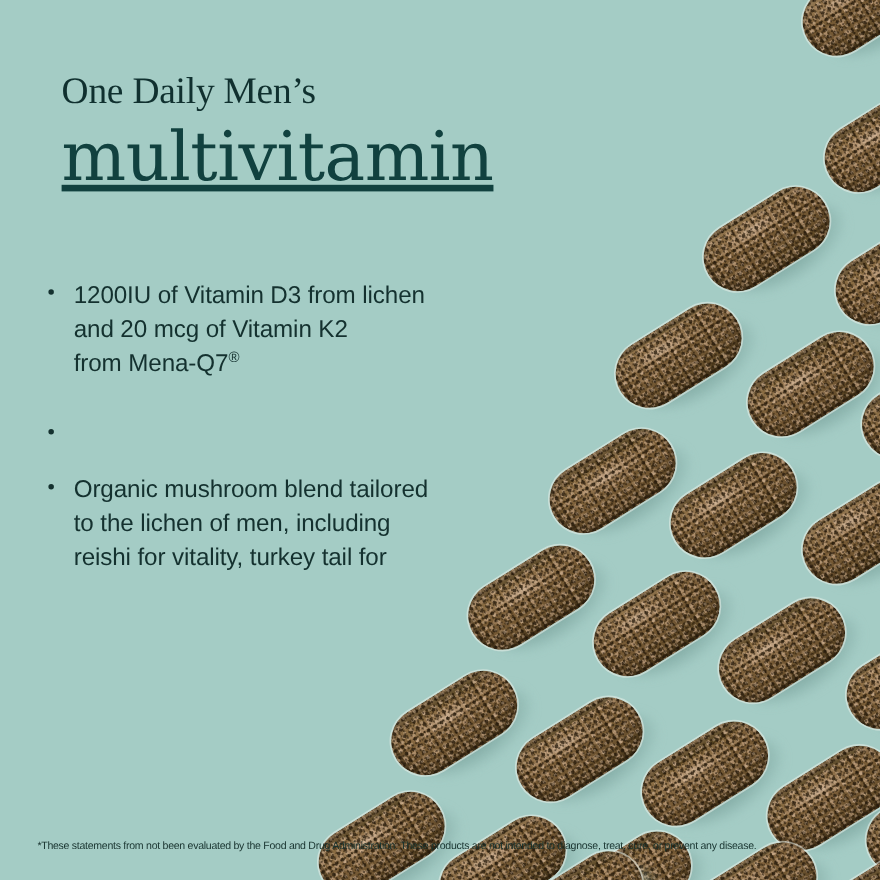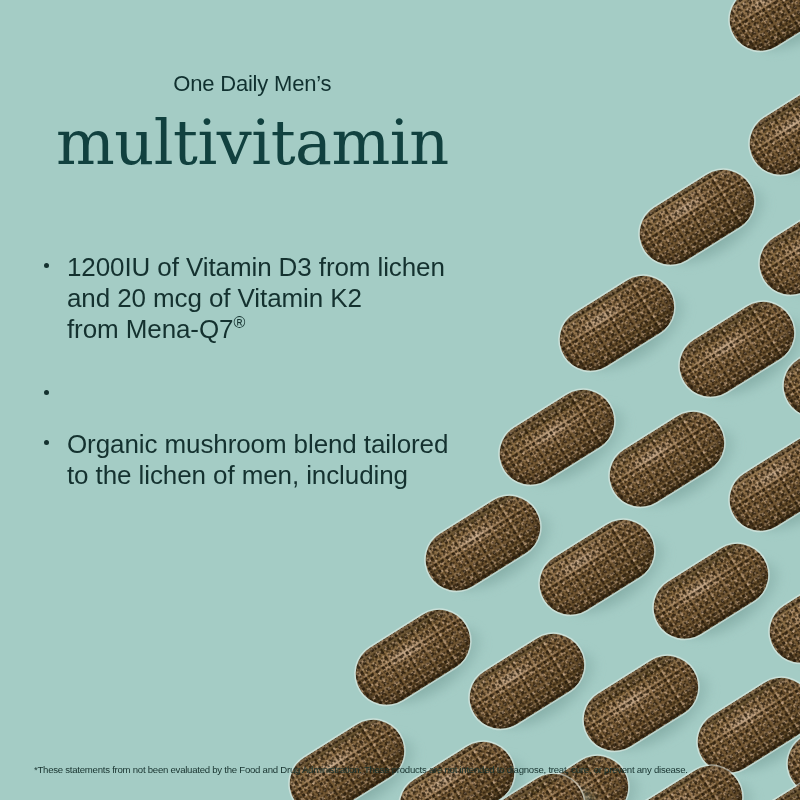--- a/index.html
+++ b/index.html
@@ -108,36 +108,36 @@
     position: absolute;
     inset: 0;
     z-index: 3;
   }
   #headline-block {
     position: absolute;
     left: 56px;
     top: 64px;
   }
   #eyebrow {
-    font-family: Liberation Sans, sans-serif;
-    font-size: 22px;
+    font-family: Liberation Serif, serif;
+    font-size: 34px;
     line-height: 40px;
     letter-spacing: -0.2px;
     color: #10302f;
     white-space: nowrap;
-    text-align: center;
   }
   #wordmark {
     font-family: "DejaVu Serif", "Liberation Serif", serif;
     font-size: 62px;
     line-height: 74px;
     letter-spacing: -0.5px;
     color: #11413f;
     white-space: nowrap;
     margin-top: 2px;
+    text-decoration: underline;
   }
 
   #bullets {
     position: absolute;
     left: 44px;
     top: 252px;
     width: 470px;
     margin: 0;
     padding: 0;
     list-style: none;
@@ -150,21 +150,21 @@
   .bullet-dot {
     flex: 0 0 auto;
     width: 5px;
     height: 5px;
     border-radius: 50%;
     background: #14312f;
     margin: 11px 18px 0 0;
   }
   .bullet-text {
     font-family: "Liberation Sans", sans-serif;
-    font-size: 26px;
+    font-size: 22px;
     line-height: 31px;
     color: #14312f;
     letter-spacing: -0.1px;
   }
   .bullet-text .line { display: block; white-space: nowrap; }
   .sup-mark {
     font-size: 0.62em;
     vertical-align: super;
     line-height: 0;
   }
@@ -336,18 +336,19 @@
           </span>
         </li>
         <li class="bullet">
           <span class="bullet-dot"></span>
         </li>
         <li class="bullet">
           <span class="bullet-dot"></span>
           <span class="bullet-text">
             <span class="line">Organic mushroom blend tailored</span>
             <span class="line">to the lichen of men, including</span>
+            <span class="line">reishi for vitality, turkey tail for</span>
           </span>
         </li>
       </ul>
 
   </div>
 </div>
 
 </body></html>

